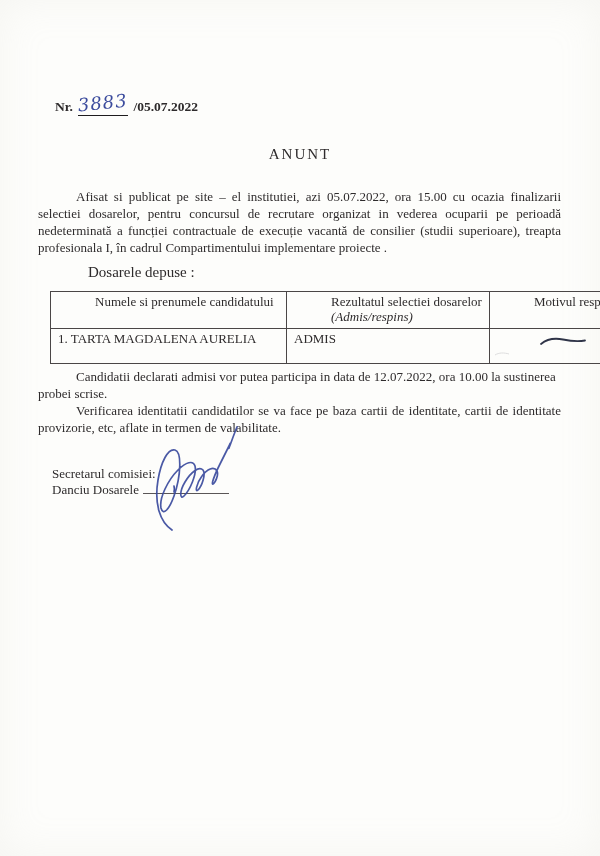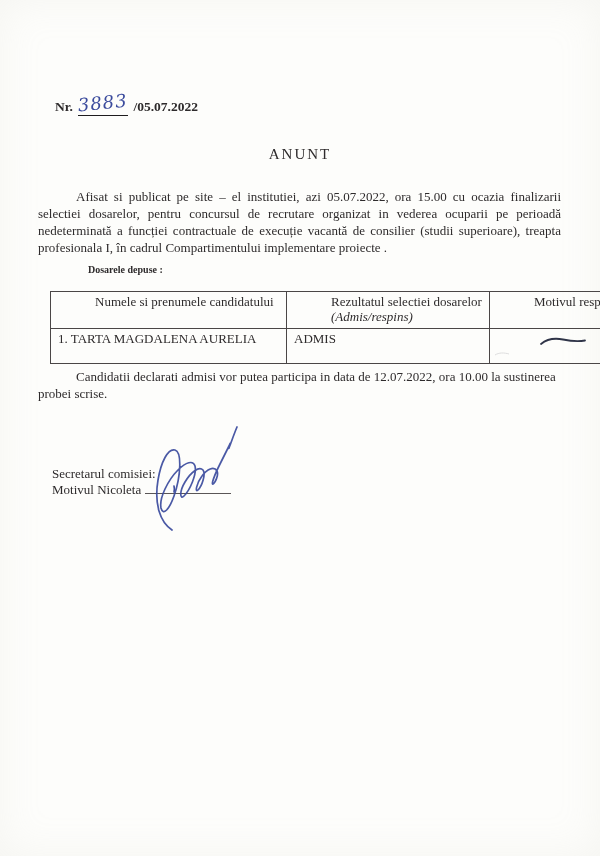--- a/index.html
+++ b/index.html
@@ -40,21 +40,21 @@
   
   .para{
     position:absolute;left:38px;width:523px;
     font-size:13px;line-height:17px;
     text-align:justify;
   }
   .para p{margin:0;text-indent:38px;}
   #para1{top:188px;}
   .dossiers{
     position:absolute;left:50px;top:264px;width:523px;
-    font-size:10px;text-indent:38px;font-weight:bold;
+    font-size:15px;text-indent:38px;
   }
   
   table.results{
     position:absolute;left:50px;top:291px;
     width:525px;border-collapse:collapse;table-layout:fixed;
     font-size:13px;line-height:15px;
   }
   table.results td{
     border:1px solid #4a4646;
     vertical-align:top;
@@ -132,26 +132,27 @@
             <path d="M1 4 C 5 1.5, 10 1.5, 15 3" fill="none" stroke="#8a8a90" stroke-width="1"></path>
           </svg>
         </div>
       </td>
     </tr>
   </tbody>
     </table>
 
   <div class="para" id="after-table">
     <p class="p2">Candidatii declarati admisi vor putea participa in data de 12.07.2022, ora 10.00 la sustinerea probei scrise.</p>
+    <p>Verificarea identitatii candidatilor se va face pe baza cartii de identitate, cartii de identitate provizorie, etc, aflate in termen de valabilitate.</p>
   </div>
 
   <div class="sig-block">
     <div>Secretarul comisiei:</div>
     <div>
-      <span>Motivul Nicoleta</span><span class="sig-underline"></span>
+      <span>Danciu Dosarele</span><span class="sig-underline"></span>
     </div>
   </div>
 
   <svg class="signature-svg" viewBox="0 0 102 108">
     <path d="M34 106
              C 22 98, 16 80, 20 56
              C 23 38, 30 24, 37 26
              C 44 28, 43 52, 36 72
              C 31 86, 25 92, 23 84
              C 21 74, 30 56, 40 46

